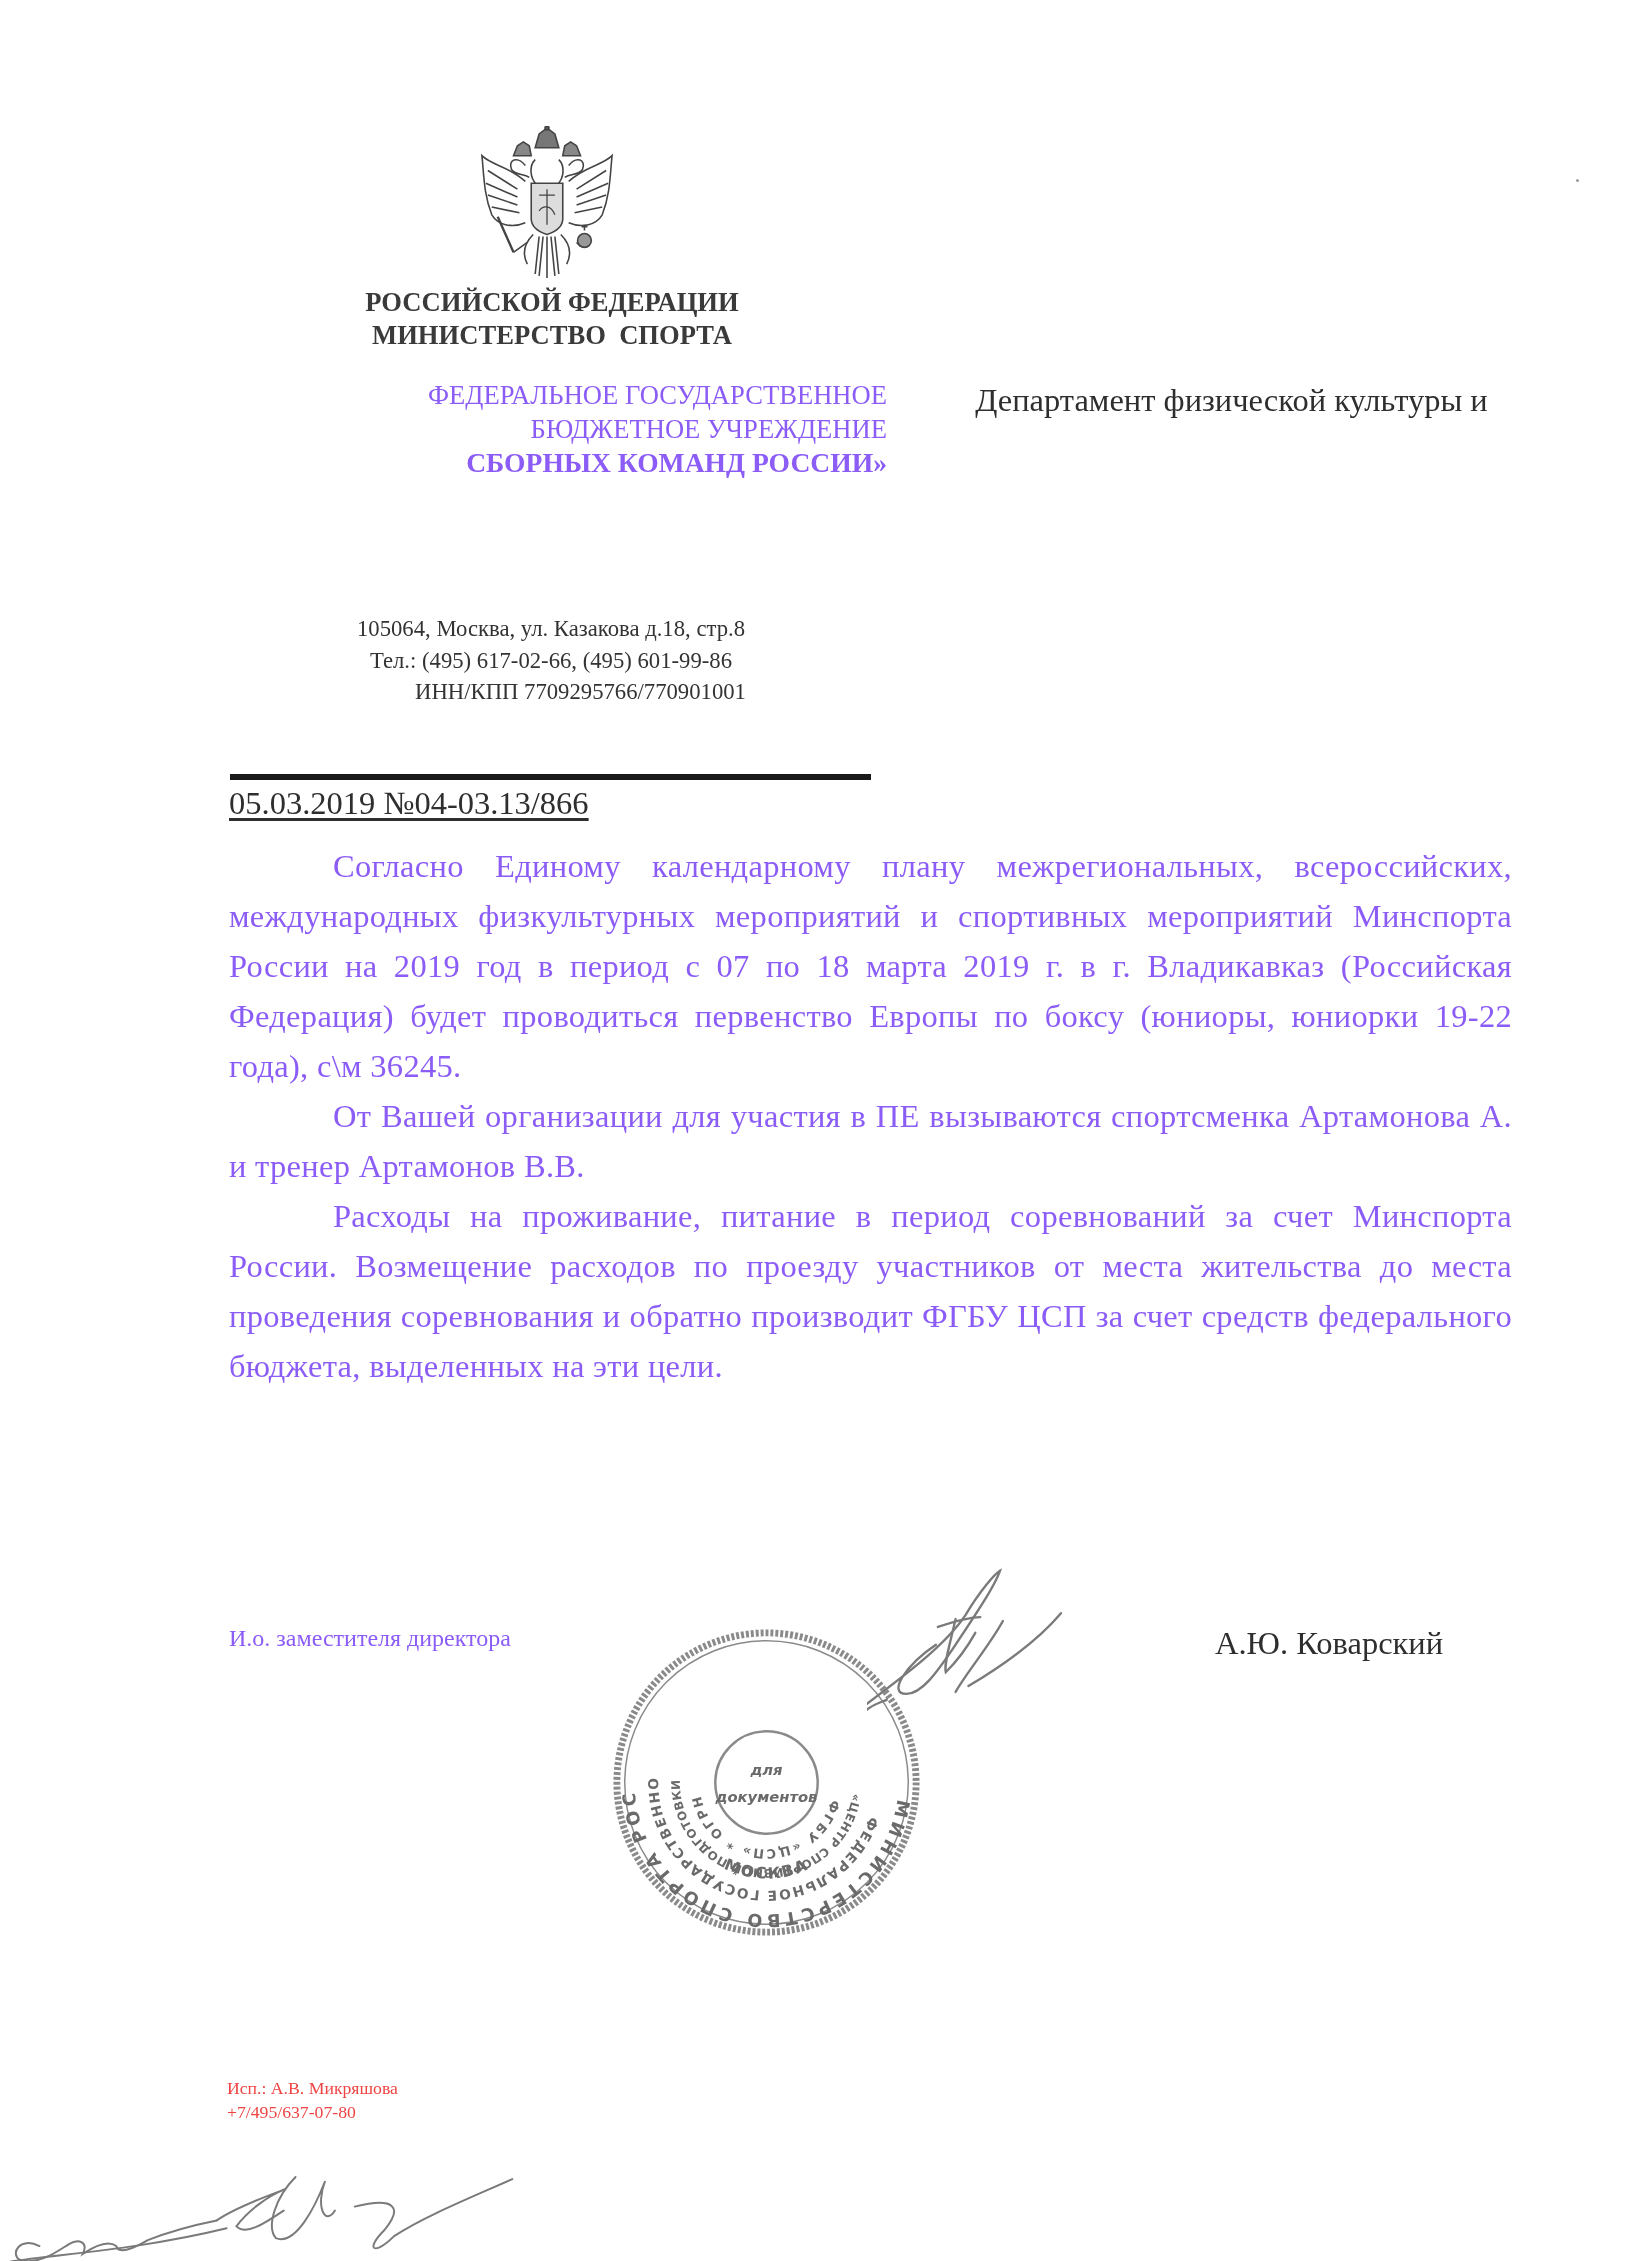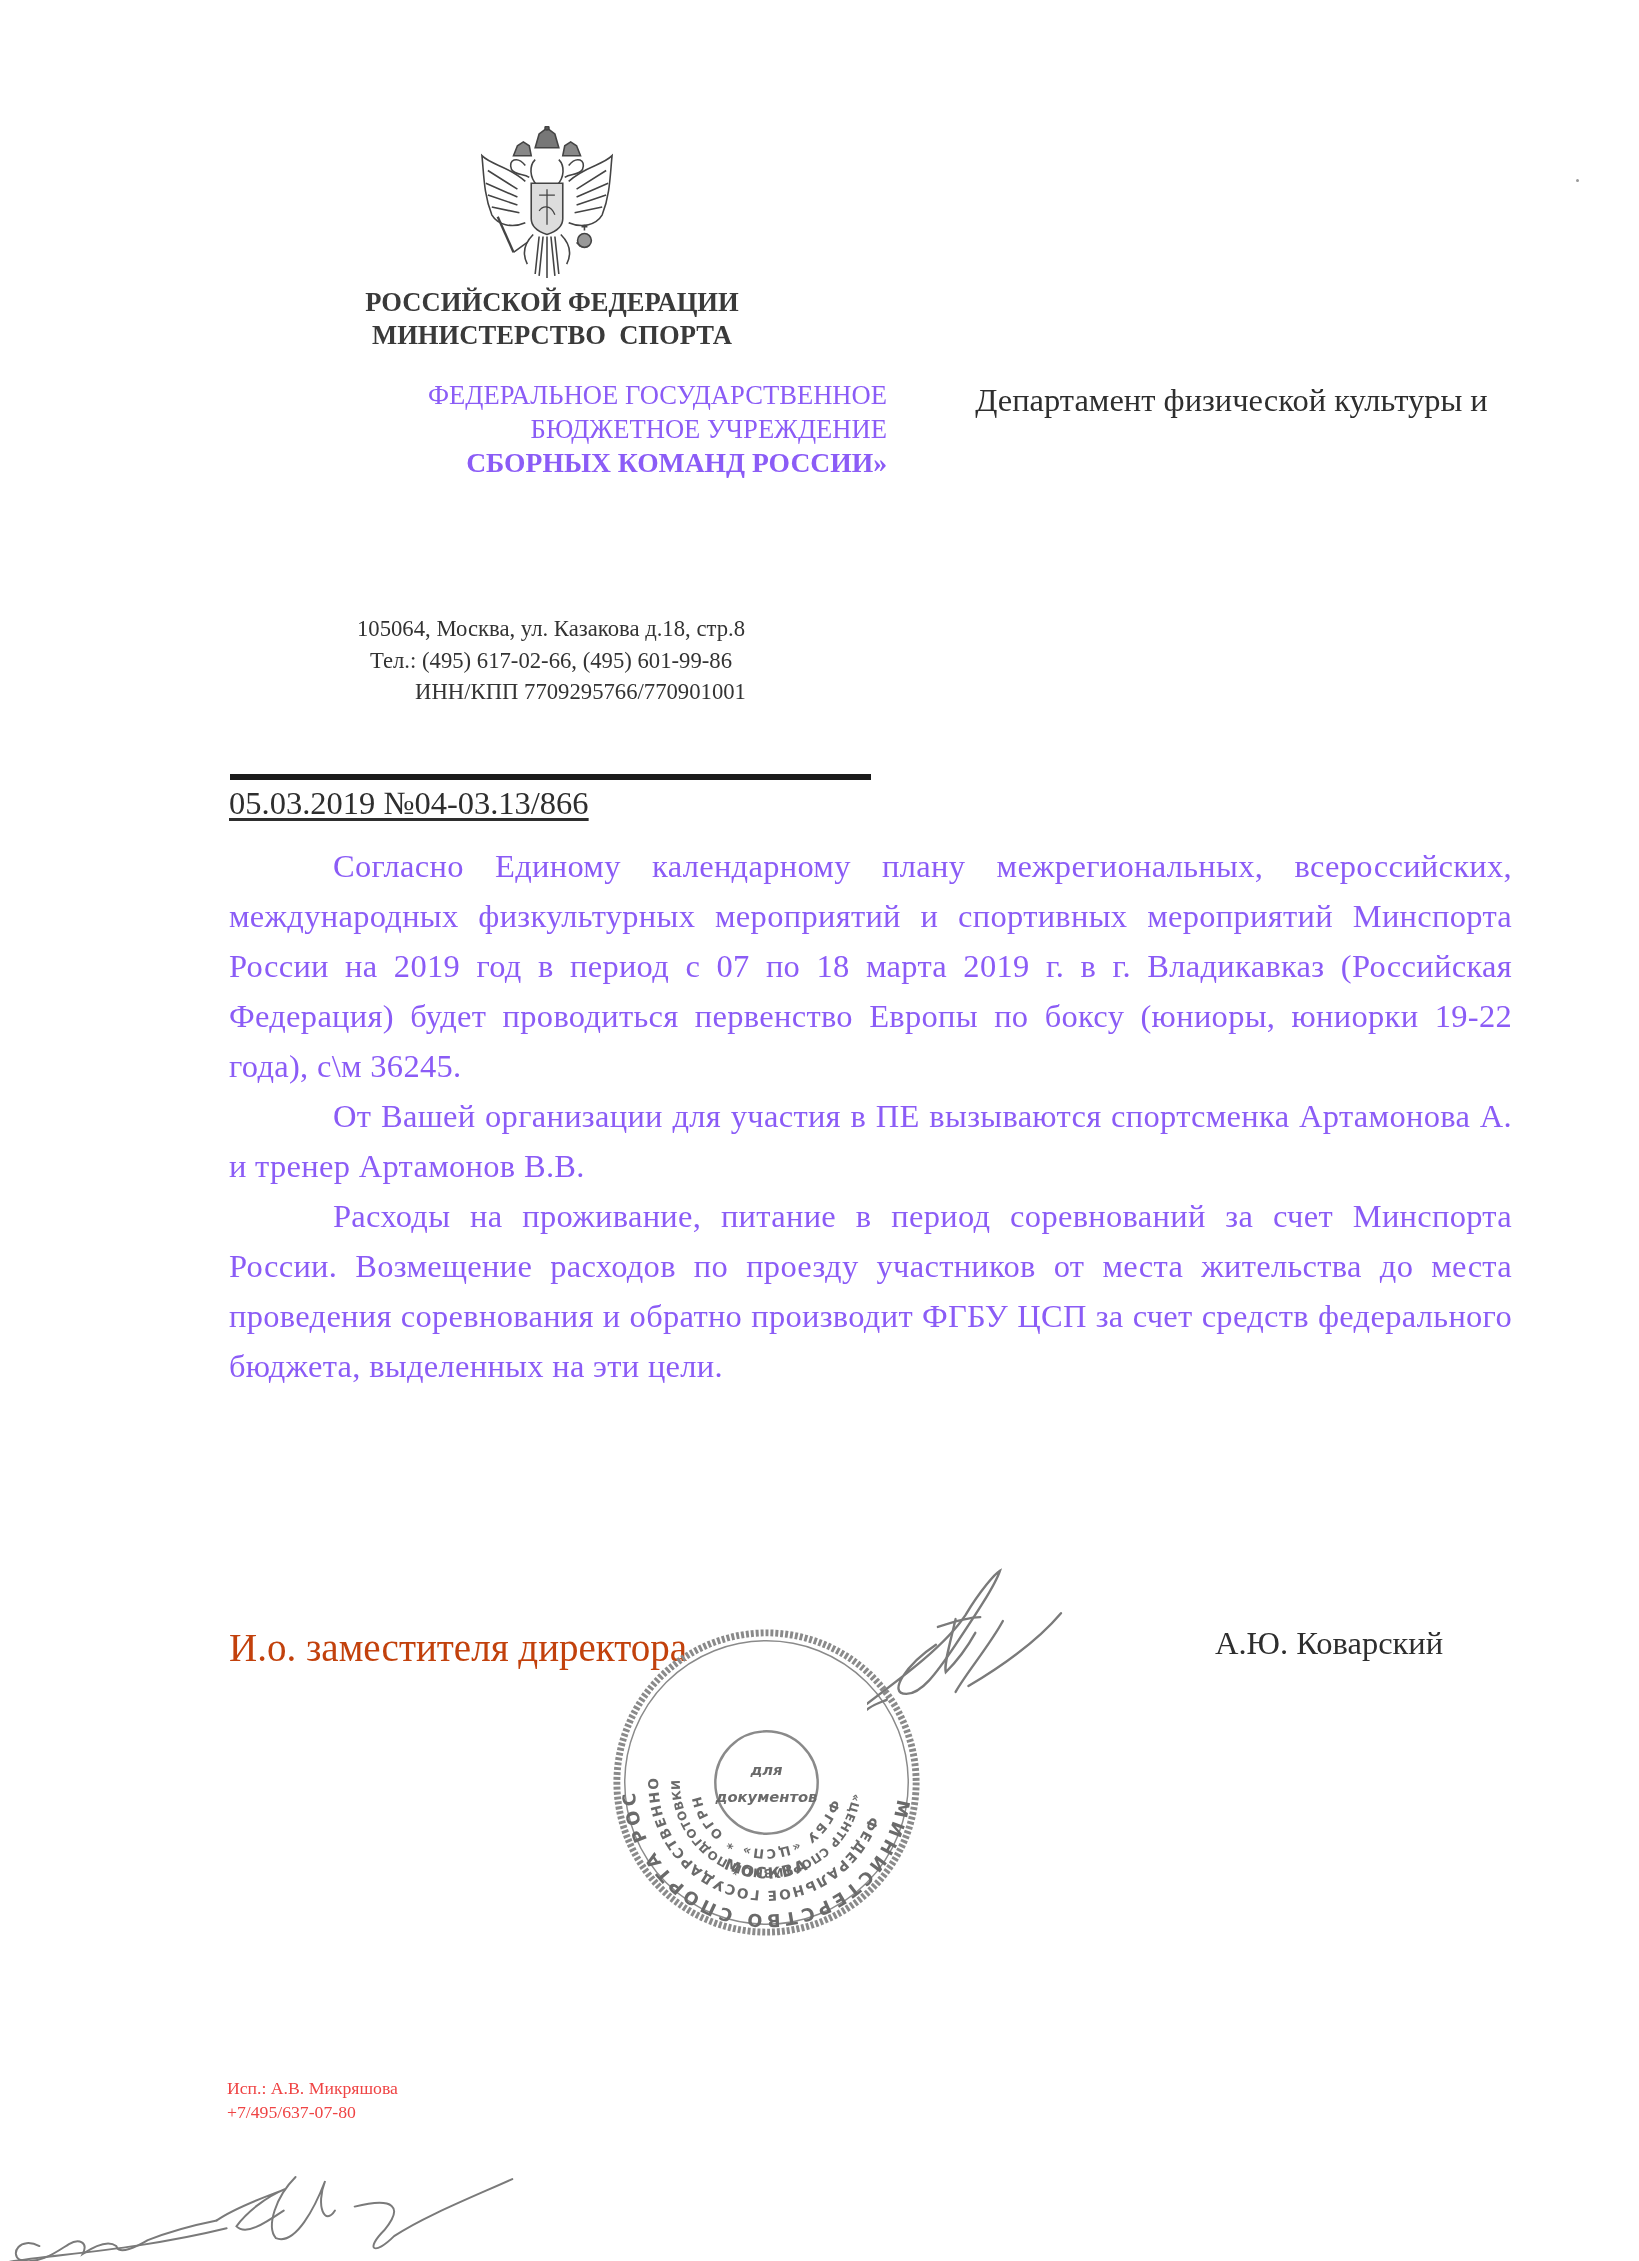--- a/index.html
+++ b/index.html
@@ -11,21 +11,21 @@
   .ministry { left: 296px; top: 286px; width: 512px; font-size: 26.6px; font-weight: bold; line-height: 32.5px; color: #3a3a3a; }
   .org { left: 217px; top: 378px; width: 670px; font-size: 26.6px; line-height: 34px; color: #8b5cf6; text-align: right; }
   .org .b { font-weight: bold; font-size: 27.6px; }
   .addr { left: 236px; top: 613px; width: 630px; font-size: 22.7px; line-height: 31.5px; color: #333; }
   .addr .l3 { padding-left: 59px; }
   .hrule { left: 230px; top: 774px; width: 641px; height: 5.9px; background: #1a1a1a; }
   .recipient { left: 857px; top: 377px; width: 749px; font-size: 32.5px; line-height: 47px; color: #2e2e2e; }
   .docnum { left: 229px; top: 772px; font-size: 32.5px; line-height: 39px; text-decoration: underline; text-underline-offset: 3.9px; color: #2e2e2e; margin-top: 12px; }
   .body { left: 229px; top: 841px; width: 1283px; font-size: 32.5px; line-height: 50px; text-align: justify; color: #8b5cf6; letter-spacing: 0.3px; }
   .body p { margin: 0; text-indent: 104px; }
-  .sig-title { left: 229px; top: 1625px; font-size: 39px; color: #c2410c; }
+  .sig-title { left: 229px; top: 1625px; font-size: 24px; color: #8b5cf6; }
   .sig-name { left: 1215px; top: 1625px; font-size: 32.5px; color: #2e2e2e; }
   .stamp { left: 609px; top: 1625px; width: 315px; height: 315px; }
   .signature { left: 867px; top: 1556px; width: 256px; height: 197px; }
   .executor { left: 227px; top: 2077px; font-size: 17.7px; line-height: 23.6px; color: #ef4444; }
   .footer-sig { left: 0px; top: 2167px; width: 532px; height: 95px; }
   .speck { width: 3px; height: 3px; border-radius: 50%; background: #999; }
 </style>
 </head>
 <body>
 

